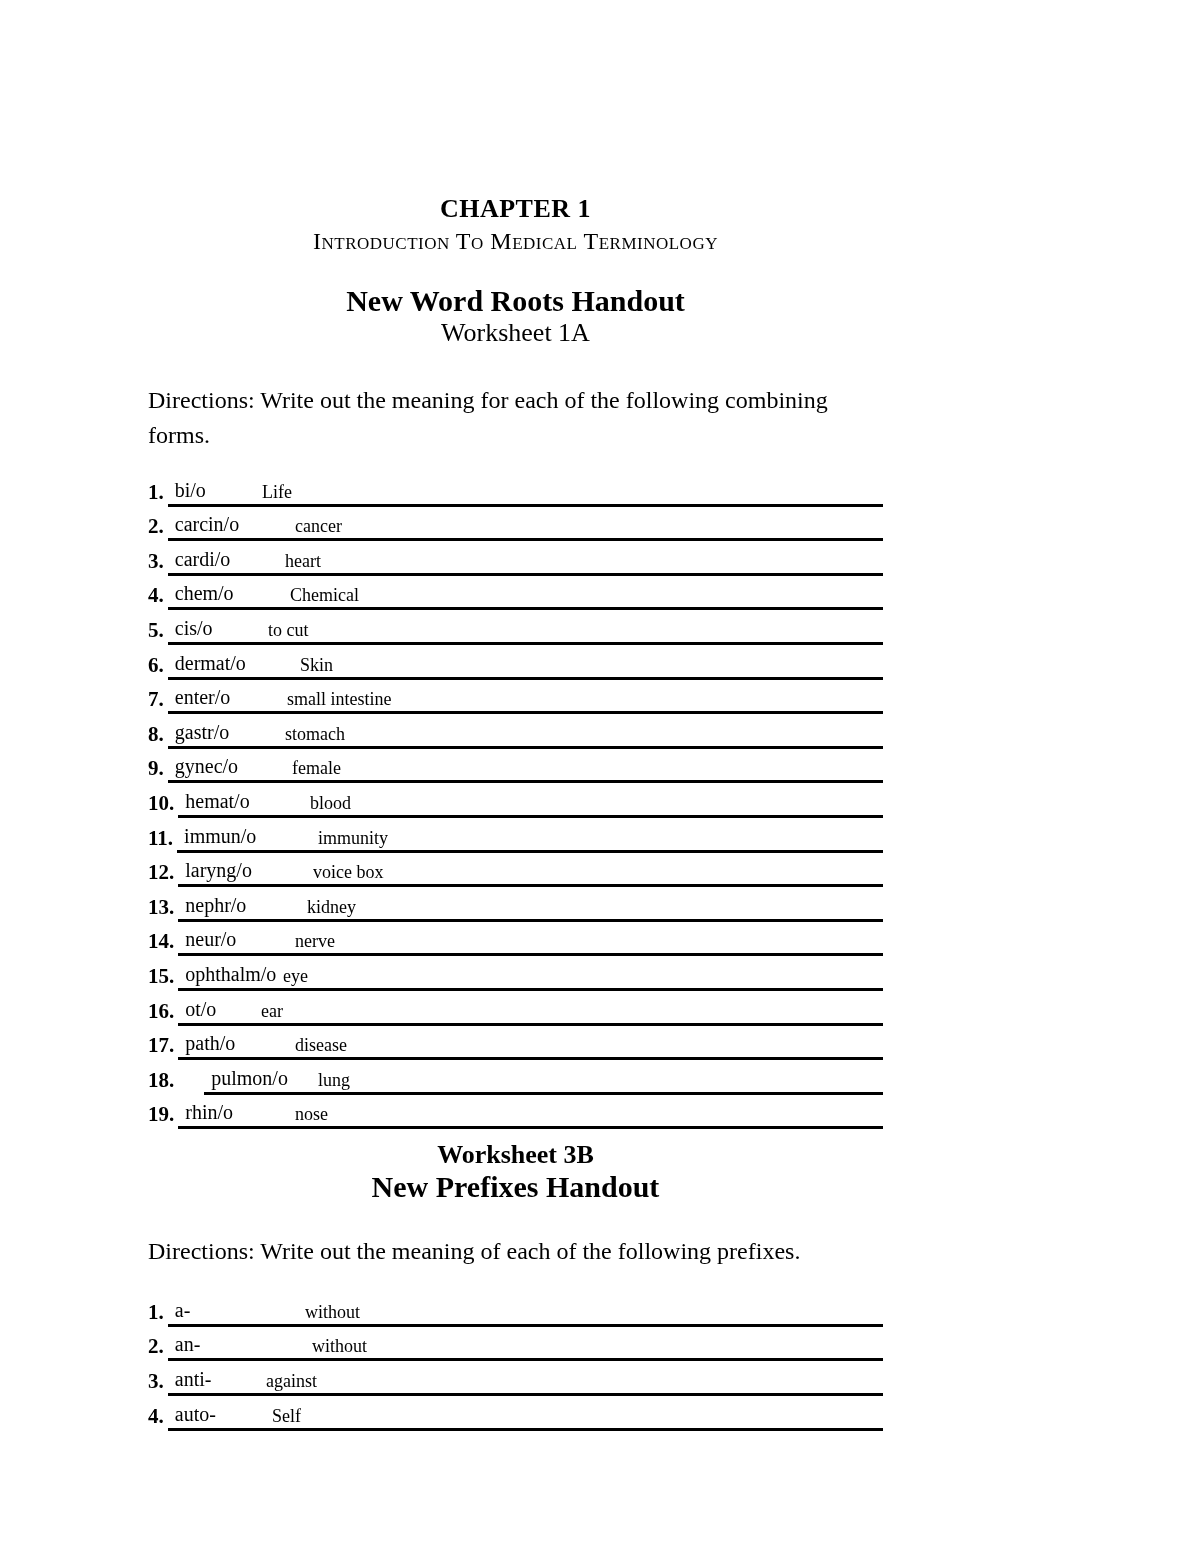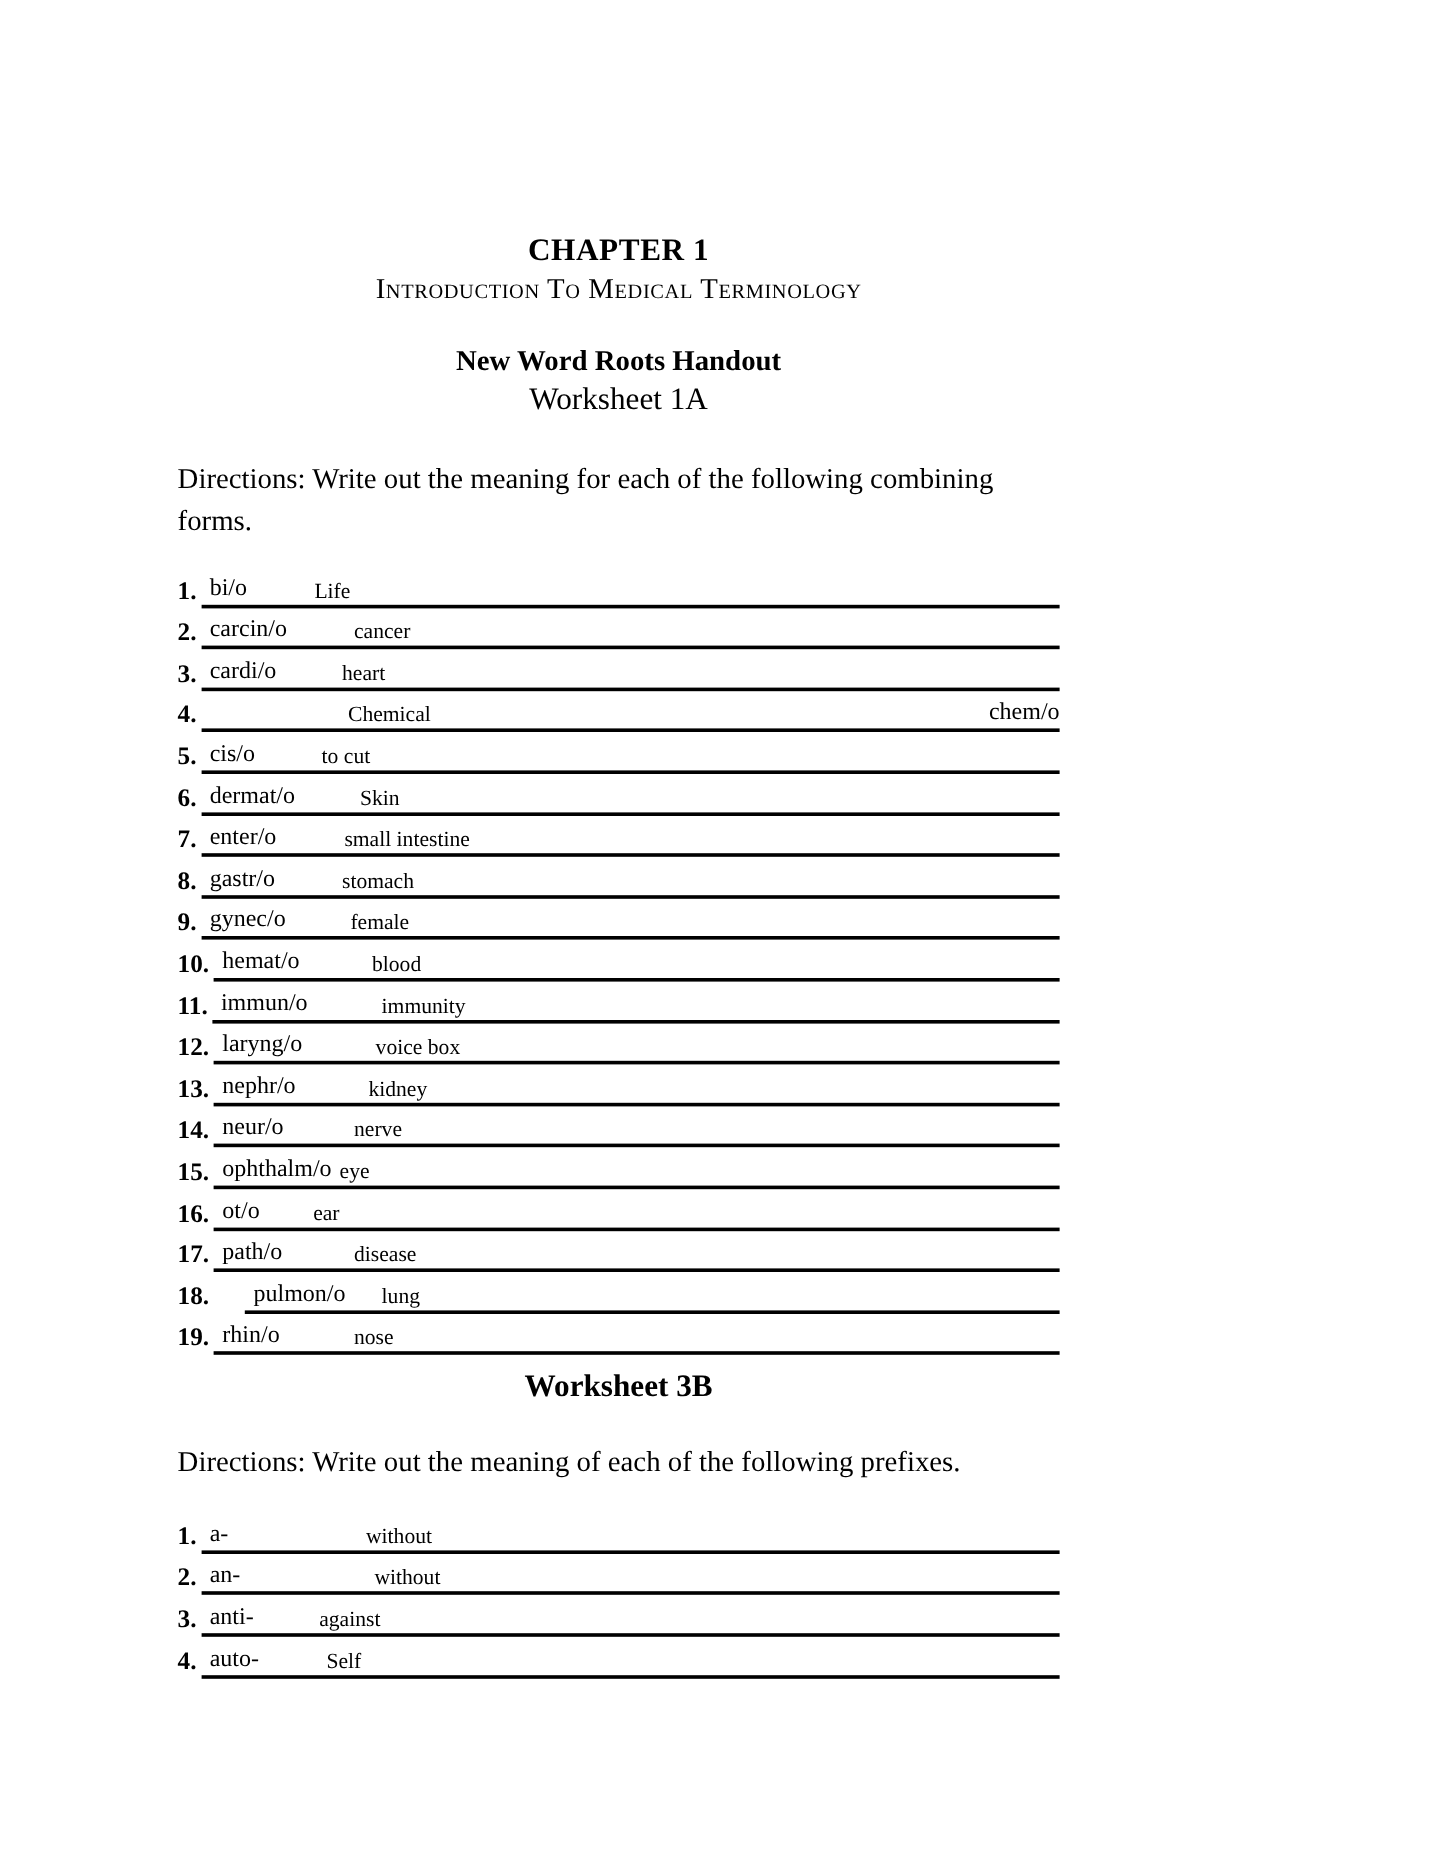--- a/index.html
+++ b/index.html
@@ -31,21 +31,21 @@
     text-align: center;
   }
   .chapter-subtitle {
     font-size: 24px;
     line-height: 32px;
     font-variant: small-caps;
     letter-spacing: 0.5px;
     text-align: center;
   }
   .handout-title {
-    font-size: 24px;
+    font-size: 30px;
     line-height: 32px;
     font-weight: bold;
     text-align: center;
   }
   .handout-title.ws-a { margin-top: 28px; }
   .worksheet-label {
     font-size: 26px;
     line-height: 32px;
     text-align: center;
   }
@@ -128,21 +128,21 @@
   </div>
         <div class="row">
     <span class="num">3.</span>
     <span class="blank-line" style="border-bottom-color: rgb(0, 0, 0);">
       <span class="term">cardi/o</span>
     </span>
     <span class="answer" style="left: 137px;">heart</span>
   </div>
         <div class="row">
     <span class="num">4.</span>
-    <span class="blank-line" style="border-bottom-color: rgb(0, 0, 0); justify-content: flex-end;">
+    <span class="blank-line" style="border-bottom-color: rgb(0, 0, 0);">
       <span class="term">chem/o</span>
     </span>
     <span class="answer" style="left: 142px;">Chemical</span>
   </div>
         <div class="row">
     <span class="num">5.</span>
     <span class="blank-line" style="border-bottom-color: rgb(0, 0, 0);">
       <span class="term">cis/o</span>
     </span>
     <span class="answer" style="left: 120px;">to cut</span>
@@ -242,20 +242,21 @@
     <span class="num">19.</span>
     <span class="blank-line" style="border-bottom-color: rgb(0, 0, 0);">
       <span class="term">rhin/o</span>
     </span>
     <span class="answer" style="left: 147px;">nose</span>
   </div>
       </div>
 
     <div class="worksheet-label bold ws-b">Worksheet 3B</div>
 
+    <div class="handout-title">New Prefixes Handout</div>
 
     <p class="directions ws-b">Directions: Write out the meaning of each of the following prefixes.</p>
 
     <div class="rows ws-b" id="rows-b">
         <div class="row">
     <span class="num">1.</span>
     <span class="blank-line" style="border-bottom-color: rgb(0, 0, 0);">
       <span class="term">a-</span>
     </span>
     <span class="answer" style="left: 157px;">without</span>

